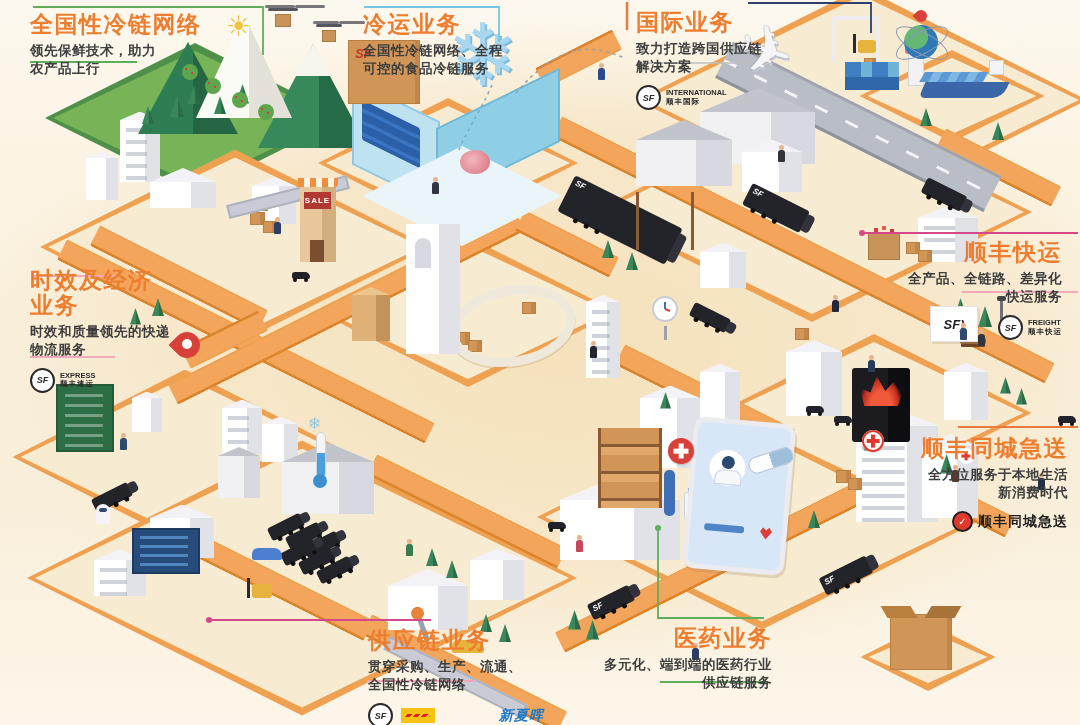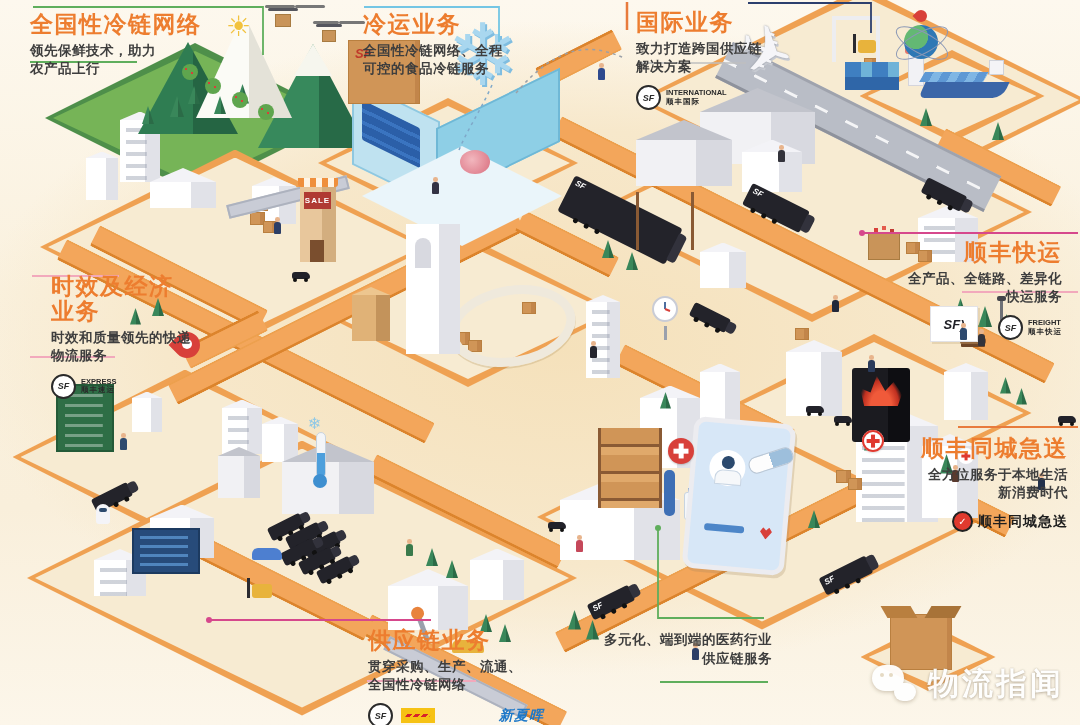--- a/index.html
+++ b/index.html
@@ -576,21 +576,21 @@
 
   <div class="lbl" data-name="section-international" style="left:636px;top:10px;">
     <h2 data-name="section-title">国际业务</h2>
     <p data-name="section-desc"><span data-name="desc-line">致力打造跨国供应链</span><br><span data-name="desc-line">解决方案</span></p>
     <div class="logoRow" data-name="sf-international-logo">
       <span class="sfc" data-name="sf-circle-logo">SF</span>
       <span class="sft" data-name="sf-logo-text"><b data-name="logo-en">INTERNATIONAL</b><br><i data-name="logo-cn">顺丰国际</i></span>
     </div>
   </div>
 
-  <div class="lbl" data-name="section-express-economy" style="left:30px;top:274px;margin-left:21px;">
+  <div class="lbl" data-name="section-express-economy" style="left:30px;top:268px;">
     <h2 data-name="section-title"><span data-name="title-line">时效及经济</span><br><span data-name="title-line">业务</span></h2>
     <p data-name="section-desc"><span data-name="desc-line">时效和质量领先的快递</span><br><span data-name="desc-line">物流服务</span></p>
     <div class="logoRow" data-name="sf-express-logo">
       <span class="sfc" data-name="sf-circle-logo">SF</span>
       <span class="sft" data-name="sf-logo-text"><b data-name="logo-en">EXPRESS</b><br><i data-name="logo-cn">顺丰速运</i></span>
     </div>
   </div>
 
   <div class="lbl right" data-name="section-freight" style="right:18px;top:240px;">
     <h2 data-name="section-title">顺丰快运</h2>
@@ -616,24 +616,17 @@
     <div class="logoRow" data-name="supply-partner-logos" style="gap:8px;">
       <span class="sfc" data-name="sf-circle-logo">SF</span>
       <span data-name="partner-logo-yellow" style="width:34px;height:15px;background:#F6C214;display:inline-block;position:relative;">
         <span data-name="partner-logo-stripes" style="position:absolute;left:5px;top:6px;width:24px;height:3px;background:repeating-linear-gradient(90deg,#D8232A 0 5px,transparent 5px 8px);transform:skewX(-30deg);"></span>
       </span>
       <span data-name="partner-logo-xinxiahui" style="margin-left:56px;font-size:14px;font-weight:bold;font-style:italic;color:#1E78C8;letter-spacing:1px;">新夏晖</span>
     </div>
   </div>
 
   <div class="lbl right" data-name="section-pharma" style="right:308px;top:626px;">
+    <h2 data-name="section-title">医药业务</h2>
     <p data-name="section-desc"><span data-name="desc-line">多元化、端到端的医药行业</span><br><span data-name="desc-line">供应链服务</span></p>
   </div>
 
-  <div class="wm" data-name="watermark">
-    <div data-name="wechat-icon" style="position:relative;width:46px;height:38px;filter:drop-shadow(0 1px 2px rgba(140,125,100,.5));">
-      <div data-name="wechat-bubble-large" style="position:absolute;left:0;top:0;width:32px;height:26px;background:#fff;border-radius:14px;"></div>
-      <div data-name="wechat-bubble-small" style="position:absolute;right:2px;bottom:2px;width:22px;height:18px;background:#fff;border-radius:10px;"></div>
-      <div data-name="wechat-eyes" style="position:absolute;left:8px;top:8px;width:4px;height:4px;border-radius:50%;background:#E4D9C2;box-shadow:9px 0 #E4D9C2;"></div>
-    </div>
-    <span class="txt" data-name="watermark-text">物流指闻</span>
-  </div>
 </div>
 
 </body></html>

